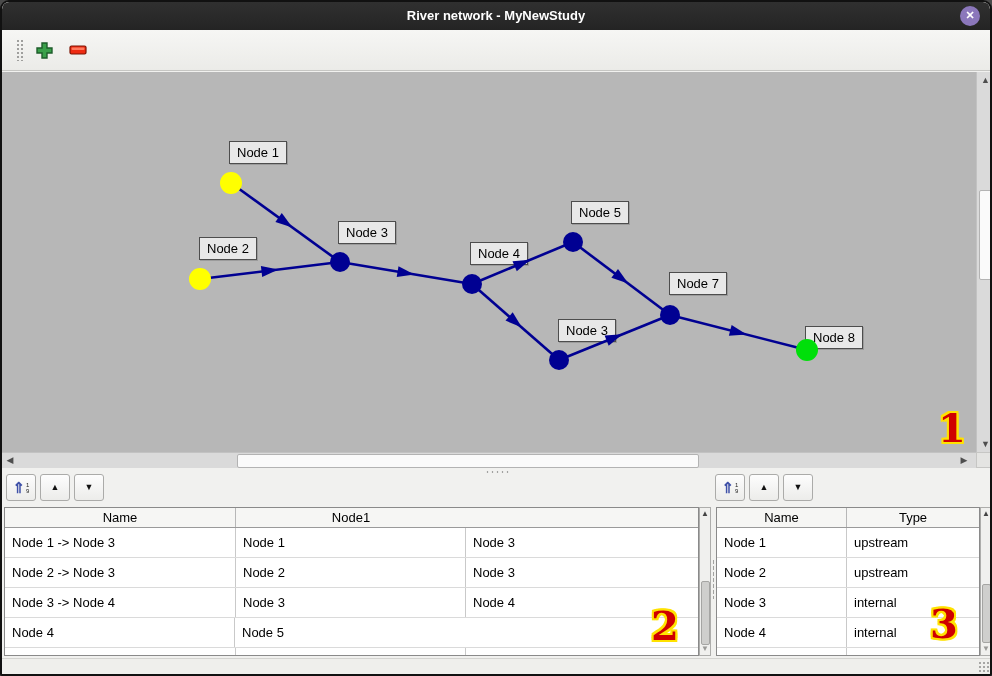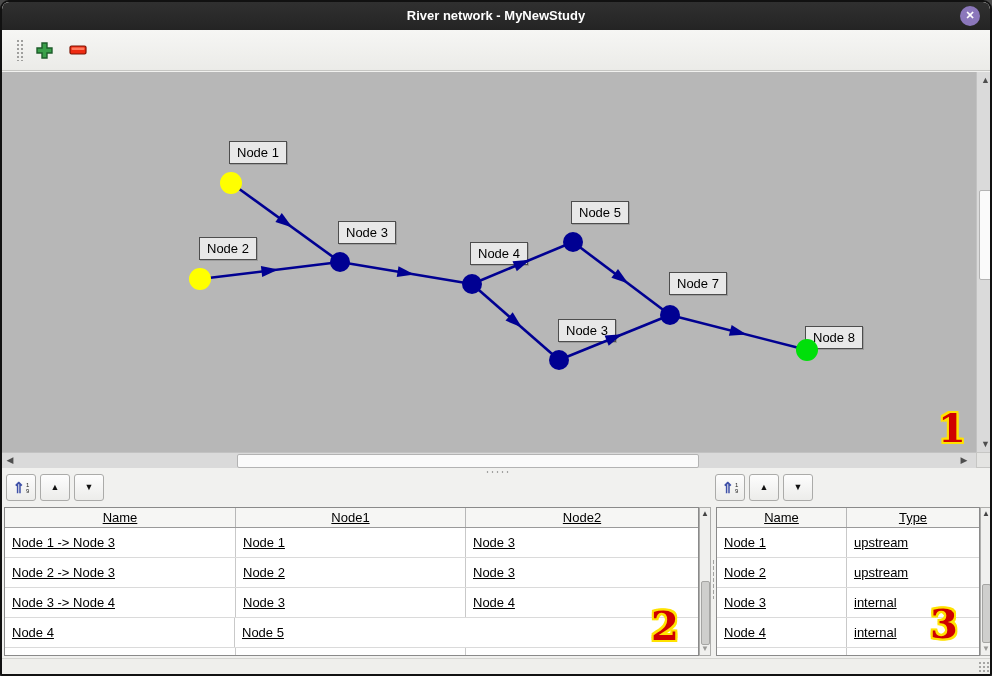--- a/index.html
+++ b/index.html
@@ -41,21 +41,21 @@
   
   .sort-btn{position:absolute;top:472px;width:30px;height:27px;border:1px solid #ababa9;border-radius:3px;
             background:linear-gradient(#fdfdfd,#ececea);display:flex;align-items:center;justify-content:center;
             cursor:pointer;padding:0;}
   .tri{font-size:9px;color:#111;line-height:9px;}
   .sort-ico{display:flex;align-items:center;}
   .sort-ico .arr{color:#3f51a8;font-size:15px;font-weight:bold;line-height:14px;}
   .sort-ico .nums{display:flex;flex-direction:column;font-size:6px;line-height:6px;color:#222;margin-left:1px;}
   
   .tbl{position:absolute;top:505px;background:#fff;border:1px solid #8a8a8a;overflow:hidden;}
-  .tbl-row{display:flex;height:30px;border-bottom:1px solid #dadada;background:#fff;text-decoration:underline;}
+  .tbl-row{display:flex;height:30px;border-bottom:1px solid #dadada;background:#fff;}
   .tbl-head{height:20px;background:#f6f6f4;border-bottom:1px solid #9a9a9a;}
   .tbl-hcell{font-size:13px;color:#000;text-align:center;line-height:19px;border-right:1px solid #b7b7b7;overflow:hidden;}
   .tbl-cell{font-size:13px;color:#000;line-height:29px;padding-left:7px;border-right:1px solid #c9c9c9;
             overflow:hidden;white-space:nowrap;}
   .tbl-hcell:last-child,.tbl-cell:last-child{border-right:none;}
   .tsb{position:absolute;top:505px;height:149px;background:#f0f0ee;border:1px solid #adadab;}
   .tsb .arrow{position:absolute;width:100%;text-align:center;font-size:8px;line-height:12px;color:#444;}
   .tsb .thumb{position:absolute;left:1px;width:9px;background:#cfcfcd;border:1px solid #a5a5a3;border-radius:2px;}
   .tbl-split{position:absolute;left:709px;top:505px;width:4px;height:149px;background:#f1f1ef;}
   .tbl-split .dots{position:absolute;left:1px;top:52px;width:3px;height:40px;
@@ -180,21 +180,20 @@
     <span class="tri">▲</span>
   </button>
   <button class="sort-btn" style="left:781px">
     <span class="tri">▼</span>
   </button>
 
   <div class="tbl" id="links-tbl" style="left:2px;width:695px;height:149px">
       <div class="tbl-row tbl-head">
         <div class="tbl-hcell" style="width: 231px;">Name</div>
         <div class="tbl-hcell" style="width: 230px;">Node1</div>
-        <div class="tbl-hcell" style="width: 232px;">Node2</div>
       </div>
       <div class="tbl-row">
         <div class="tbl-cell" style="width: 231px;">Node 1 -&gt; Node 3</div>
         <div class="tbl-cell" style="width: 230px;">Node 1</div>
         <div class="tbl-cell" style="width: 232px;">Node 3</div>
       </div>
       <div class="tbl-row">
         <div class="tbl-cell" style="width: 231px;">Node 2 -&gt; Node 3</div>
         <div class="tbl-cell" style="width: 230px;">Node 2</div>
         <div class="tbl-cell" style="width: 232px;">Node 3</div>

